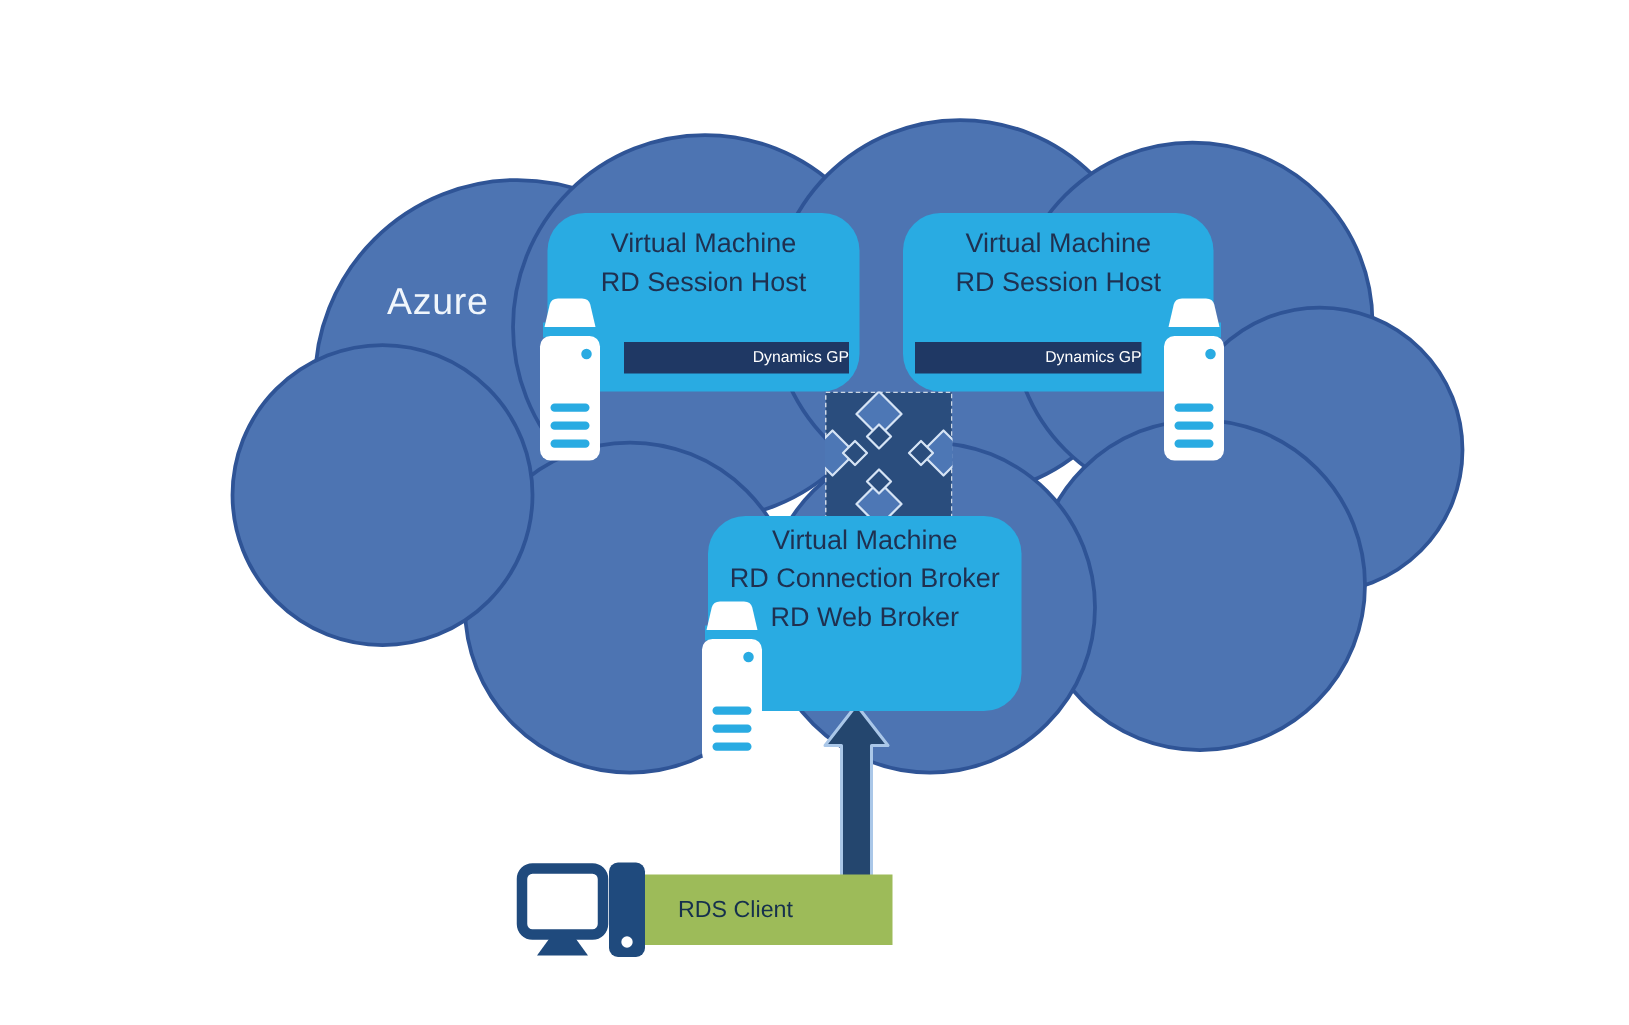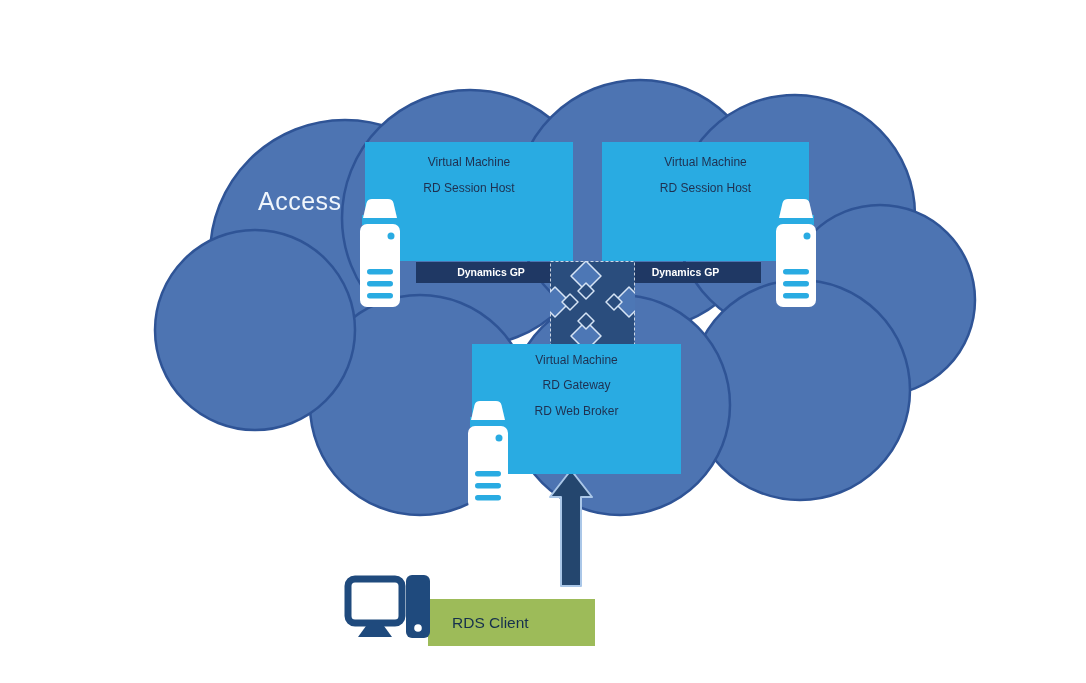--- a/index.html
+++ b/index.html
@@ -11,36 +11,36 @@
   
   #cloud-svg{left:0;top:0;}
   
   .azure-label{
     left:258px;top:184px;width:90px;height:34px;
     color:#f0f6fc;font-size:25px;letter-spacing:.5px;line-height:34px;
   }
   
   .vm-box{
     background:#29abe2;color:#1f3050;text-align:center;
-    font-size:12px;line-height:26px;
+    font-size:18px;line-height:26px;border-radius:25px;
   }
   .vm-box .ln{display:block;}
   #vm-left{left:365px;top:142px;width:208px;height:119px;padding-top:7px;box-sizing:border-box;}
   #vm-right{left:602px;top:142px;width:207px;height:119px;padding-top:7px;box-sizing:border-box;}
   #broker-box{left:472px;top:344px;width:209px;height:130px;padding-top:4px;box-sizing:border-box;line-height:25.4px;}
   
   .app-bar{
-    background:#1f3864;color:#ffffff;text-align:center;
-    font-size:10.5px;font-weight:700;line-height:21px;height:21px;margin-top:34px;
+    background:#1f3864;color:#ffffff;text-align:right;
+    font-size:10.5px;font-weight:400;line-height:21px;height:21px;
   }
   #app-bar-left{left:416px;top:228px;width:150px;}
   #app-bar-right{left:610px;top:228px;width:151px;}
   
   #client-box{
-    left:428px;top:599px;width:167px;height:47px;background:#9dbb59;
+    left:428px;top:583px;width:167px;height:47px;background:#9dbb59;
     color:#16304d;font-size:15.5px;line-height:47px;padding-left:24px;box-sizing:border-box;
   }
 </style>
 </head>
 <body>
 
 <div id="stage">
 
   <svg id="cloud-svg" class="abs" width="1086" height="683" viewBox="0 0 1086 683">
     <g fill="#4d74b2" stroke="#2f5496" stroke-width="2.5">
@@ -49,21 +49,21 @@
       <circle cx="640" cy="205" r="125"></circle>
       <circle cx="795" cy="215" r="120"></circle>
       <circle cx="880" cy="300" r="95"></circle>
       <circle cx="800" cy="390" r="110"></circle>
       <circle cx="620" cy="405" r="110"></circle>
       <circle cx="420" cy="405" r="110"></circle>
       <circle cx="255" cy="330" r="100"></circle>
     </g>
   </svg>
 
-  <div class="abs azure-label">Access</div>
+  <div class="abs azure-label">Azure</div>
 
   <div id="vm-left" class="abs vm-box">
     <span class="ln">Virtual Machine</span>
     <span class="ln">RD Session Host</span>
   </div>
 
   <div id="vm-right" class="abs vm-box">
     <span class="ln">Virtual Machine</span>
     <span class="ln">RD Session Host</span>
   </div>
@@ -86,21 +86,21 @@
       <polygon points="36,52 44,60 36,68 28,60"></polygon>
     </g>
   </svg>
 
   <svg class="abs" style="left:545px;top:468px;" width="52" height="120" viewBox="0 0 52 120">
     <polygon points="26,2 47,29 36,29 36,118 16,118 16,29 5,29" fill="#24466e" stroke="#aac7e8" stroke-width="2" stroke-linejoin="round"></polygon>
   </svg>
 
   <div id="broker-box" class="abs vm-box">
     <span class="ln">Virtual Machine</span>
-    <span class="ln">RD Gateway</span>
+    <span class="ln">RD Connection Broker</span>
     <span class="ln">RD Web Broker</span>
   </div>
 
   <svg class="abs" style="left:356px;top:197px;" width="48" height="112" viewBox="0 0 48 112">
     <rect x="6" y="18" width="36" height="10" fill="#29abe2"></rect>
     <path d="M7,21 L10.5,6 Q11.5,2 16,2 L32,2 Q36.5,2 37.5,6 L41,21 Z" fill="#ffffff"></path>
     <rect x="4" y="27" width="40" height="83" rx="7" fill="#ffffff"></rect>
     <circle cx="35" cy="39" r="3.5" fill="#29abe2"></circle>
     <rect x="11" y="72" width="26" height="5.5" rx="2.75" fill="#29abe2"></rect>
     <rect x="11" y="84" width="26" height="5.5" rx="2.75" fill="#29abe2"></rect>

